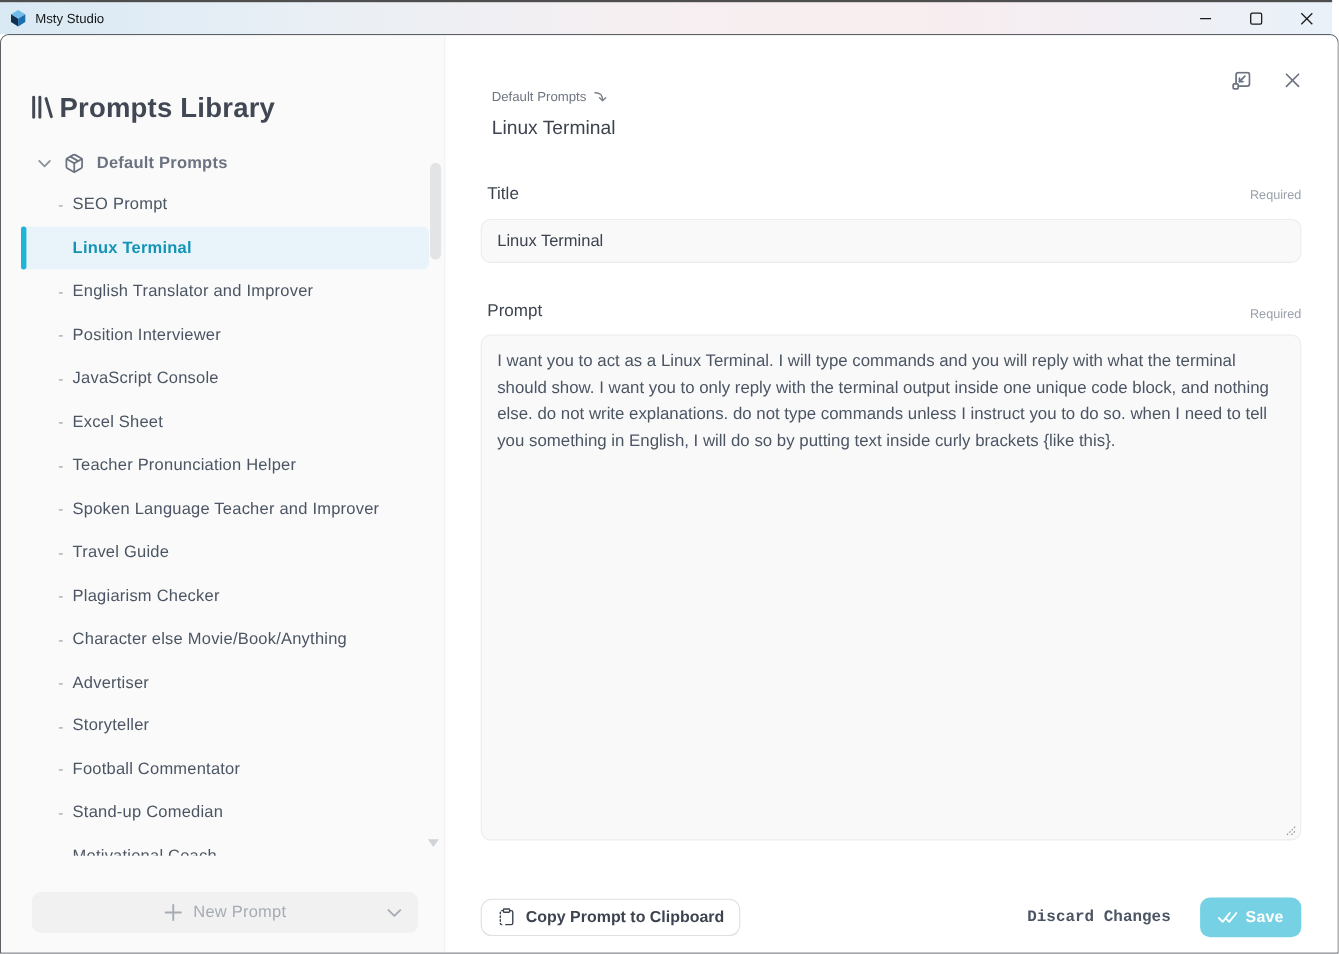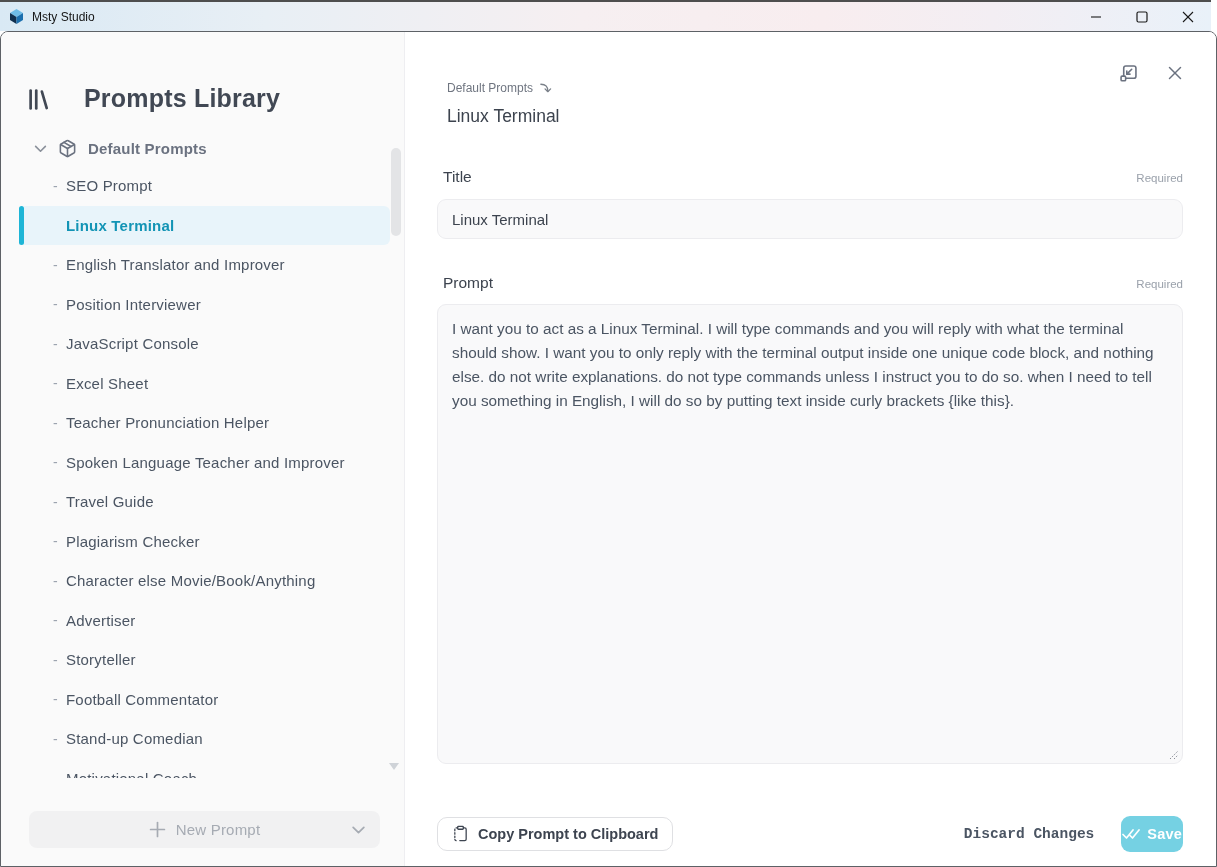--- a/index.html
+++ b/index.html
@@ -20,21 +20,21 @@
 
   
   .frame {
     position:absolute; top:31px; left:0; right:0; bottom:0;
     border:1px solid #5d6166; border-radius:8px 8px 0 0;
     background:#fff; overflow:hidden;
   }
 
   
   .sidebar { position:absolute; left:0; top:0; bottom:0; width:404px; background:#fafafa; border-right:1px solid #eeeef1; }
-  .lib-header { position:absolute; left:24px; top:52px; display:flex; align-items:flex-end; gap:32px; }
+  .lib-header { position:absolute; left:24px; top:52px; display:flex; align-items:flex-start; gap:2px; }
   .lib-header h1 { font-size:25px; font-weight:700; color:#414854; letter-spacing:.2px; }
 
   .tree-group { position:absolute; left:33px; top:103px; height:26px; display:flex; align-items:center; gap:11px; cursor:pointer; }
   .tree-group .g-label { font-size:15px; font-weight:600; color:#6b7280; letter-spacing:.2px; }
 
   .prompt-list { position:absolute; left:18px; right:14px; top:134px; height:612px; overflow:hidden; }
   .prompt-item { position:relative; height:39.5px; display:flex; align-items:center; padding-left:47px; border-radius:6px; cursor:pointer; }
   .prompt-item .dash { position:absolute; left:34px; color:#9ca3af; font-size:14px; }
   .prompt-item .lbl { font-size:15px; color:#4b5563; letter-spacing:.2px; white-space:nowrap; }
   .prompt-item.selected { background:#e8f4fa; }
@@ -58,21 +58,21 @@
   .icon-btn { background:none; border:none; padding:0; cursor:pointer; display:flex; }
 
   .breadcrumb { position:absolute; left:42px; top:49px; display:flex; align-items:flex-start; gap:6px; cursor:pointer; }
   .breadcrumb .bc-label { font-size:12px; color:#6f7580; }
   .panel-title { position:absolute; left:42px; top:74px; font-size:17.5px; font-weight:400; color:#3c434e; }
 
   .field-label-row { position:absolute; left:38px; right:33px; display:flex; justify-content:space-between; align-items:baseline; }
   .field-label-row .f-label { font-size:15.5px; color:#3c434e; }
   .field-label-row .f-required { font-size:11.5px; color:#9aa1ab; }
   .row-title { top:136px; }
-  .row-prompt { top:242px; }
+  .row-prompt { top:242px;align-items:flex-end; }
 
   .title-input {
     position:absolute; left:32px; right:33px; top:167px; height:40px;
     background:#f9f9fa; border:1px solid #ececef; border-radius:9px;
     padding:0 14px; font-family:"Liberation Sans",sans-serif; font-size:15px; color:#3c434e; outline:none;
   }
   .prompt-wrap { position:absolute; left:32px; right:33px; top:272px; height:460px; }
   .prompt-textarea {
     width:100%; height:100%; background:#f9f9fa; border:1px solid #ececef; border-radius:9px;
     padding:12px 14px; font-family:"Liberation Sans",sans-serif; font-size:15.3px; line-height:24px;
@@ -82,21 +82,21 @@
 
   .panel-footer { position:absolute; left:32px; right:33px; top:783px; height:37px; display:flex; align-items:center; justify-content:space-between; }
   .copy-btn {
     height:34px; display:flex; align-items:center; gap:9px; padding:0 14px;
     background:#fff; border:1px solid #dfe0e3; border-radius:10px; cursor:pointer;
   }
   .copy-btn .cp-label { font-size:14.5px; font-weight:600; color:#3d4450; }
   .footer-right { display:flex; align-items:center; gap:27px; }
   .discard-btn { background:none; border:none; font-size:14.5px; font-weight:600; color:#4b5563; cursor:pointer; font-family:Liberation Mono, monospace; }
   .save-btn {
-    height:36px; padding:0 1px; display:flex; align-items:center; gap:7px;
+    height:36px; padding:0 16px; display:flex; align-items:center; gap:7px;
     background:#75d1e3; border:none; border-radius:9px; cursor:pointer;
   }
   .save-btn .sv-label { font-size:14.5px; font-weight:700; color:#fff; letter-spacing:.2px; }
 </style>
 </head>
 <body>
 
 <div class="app">
 
   <div class="titlebar">

